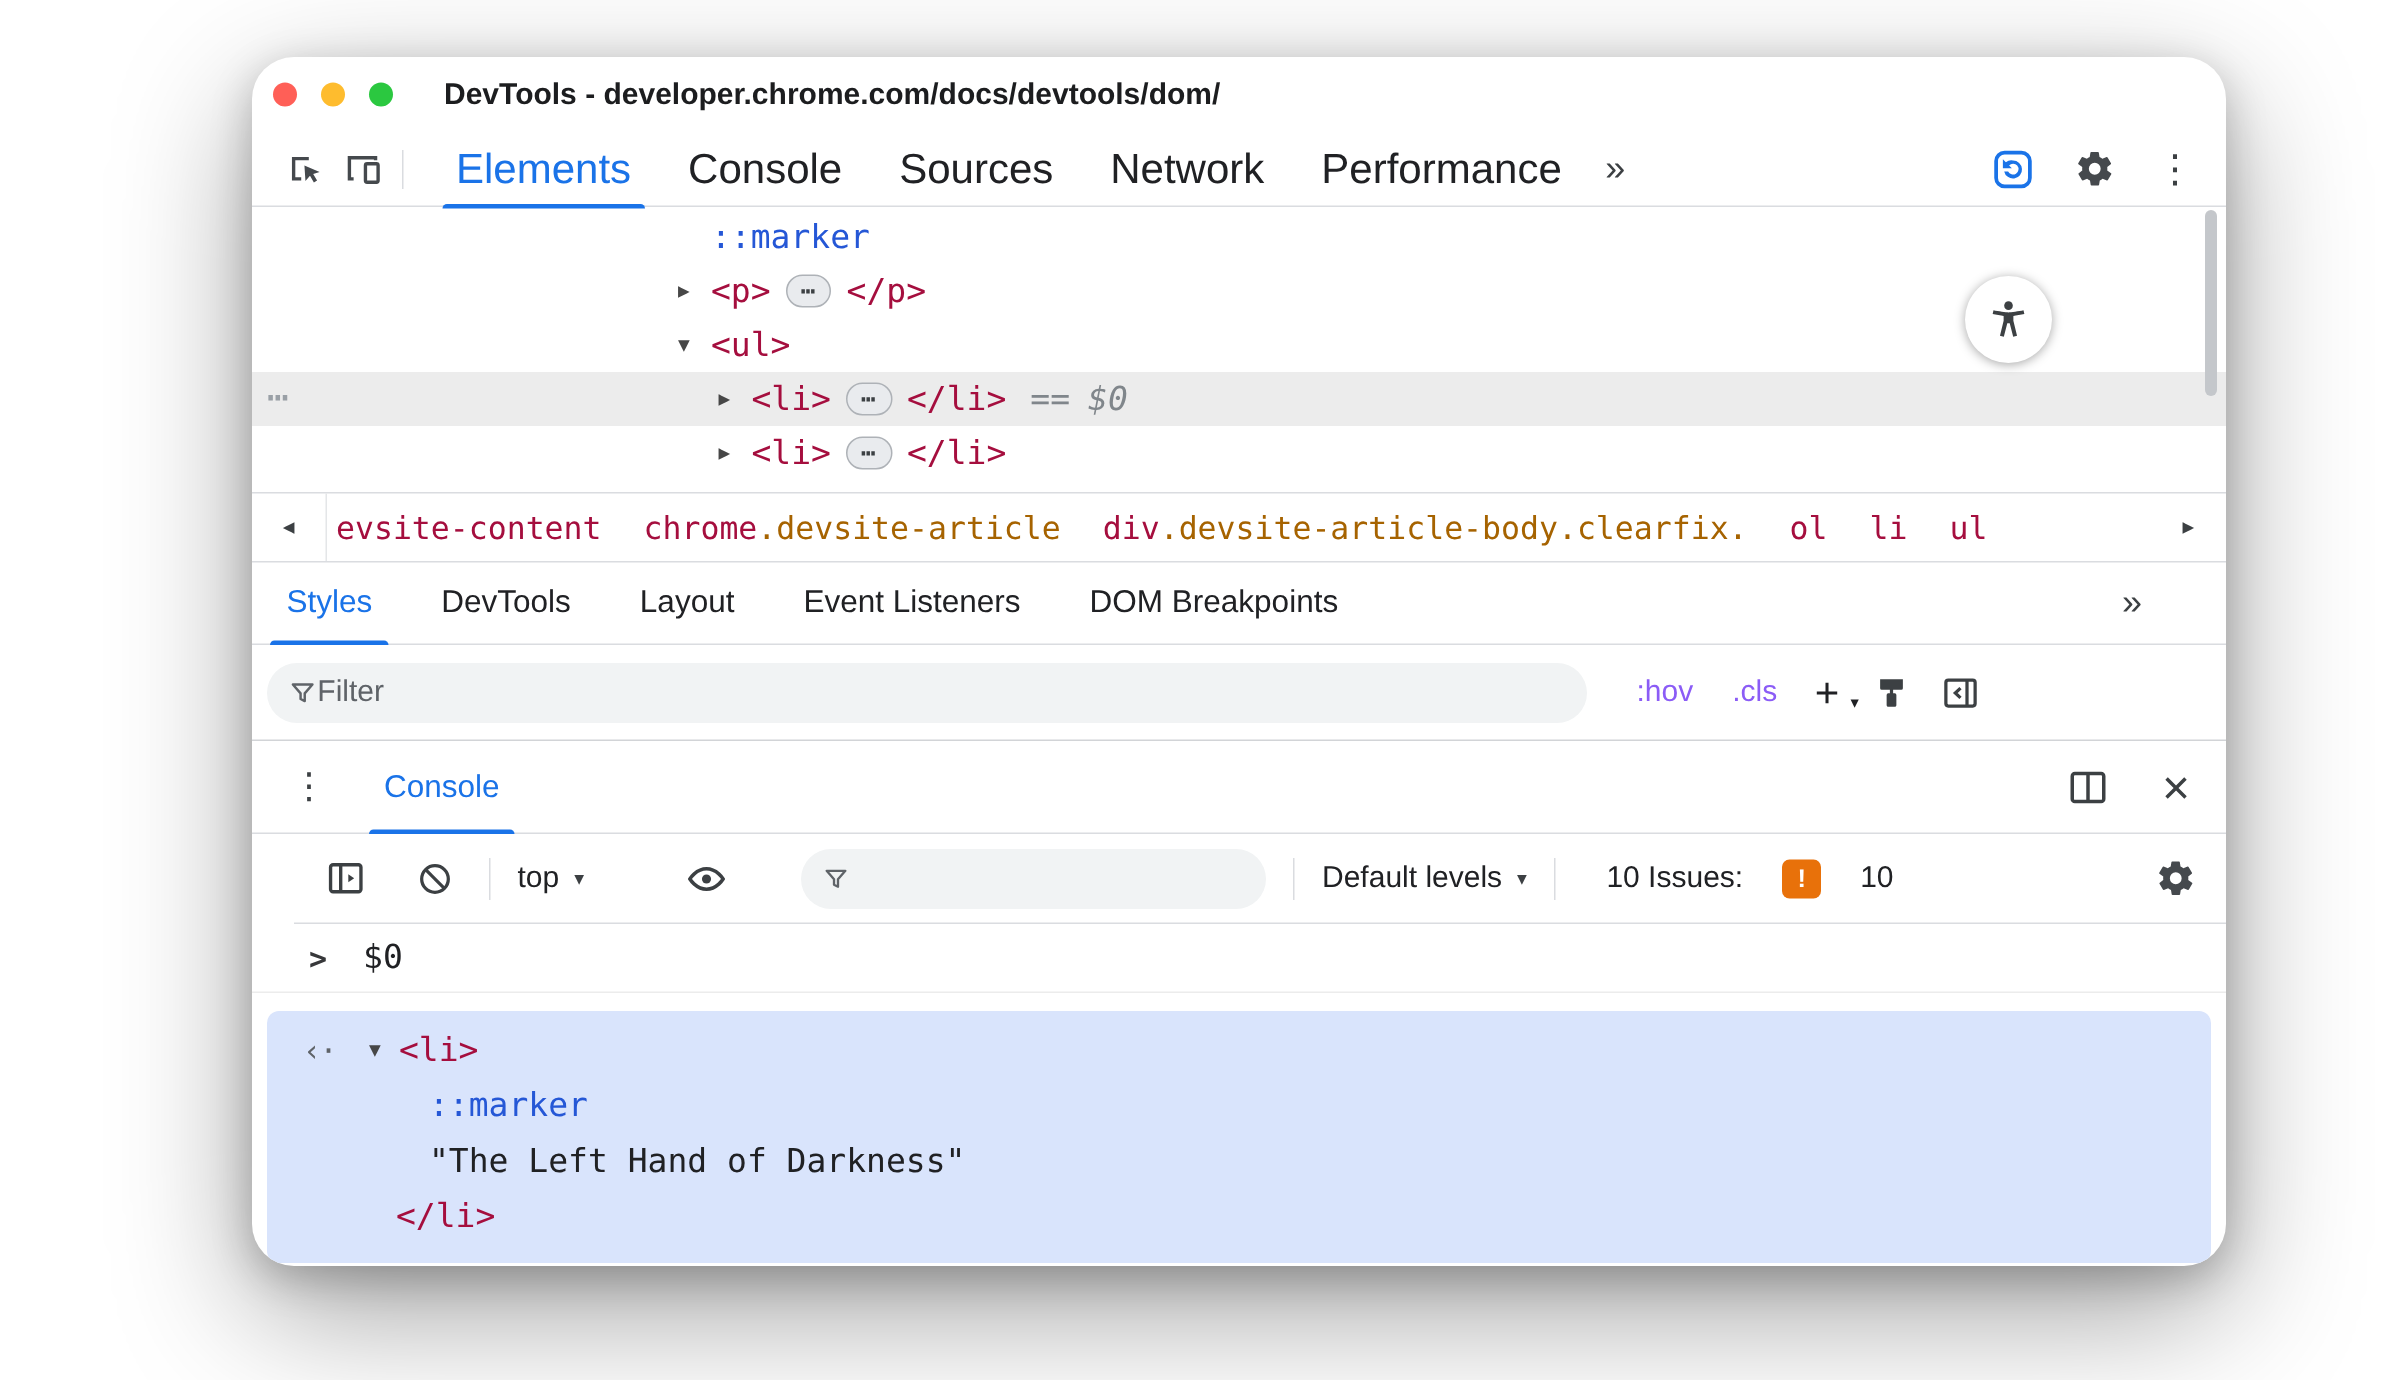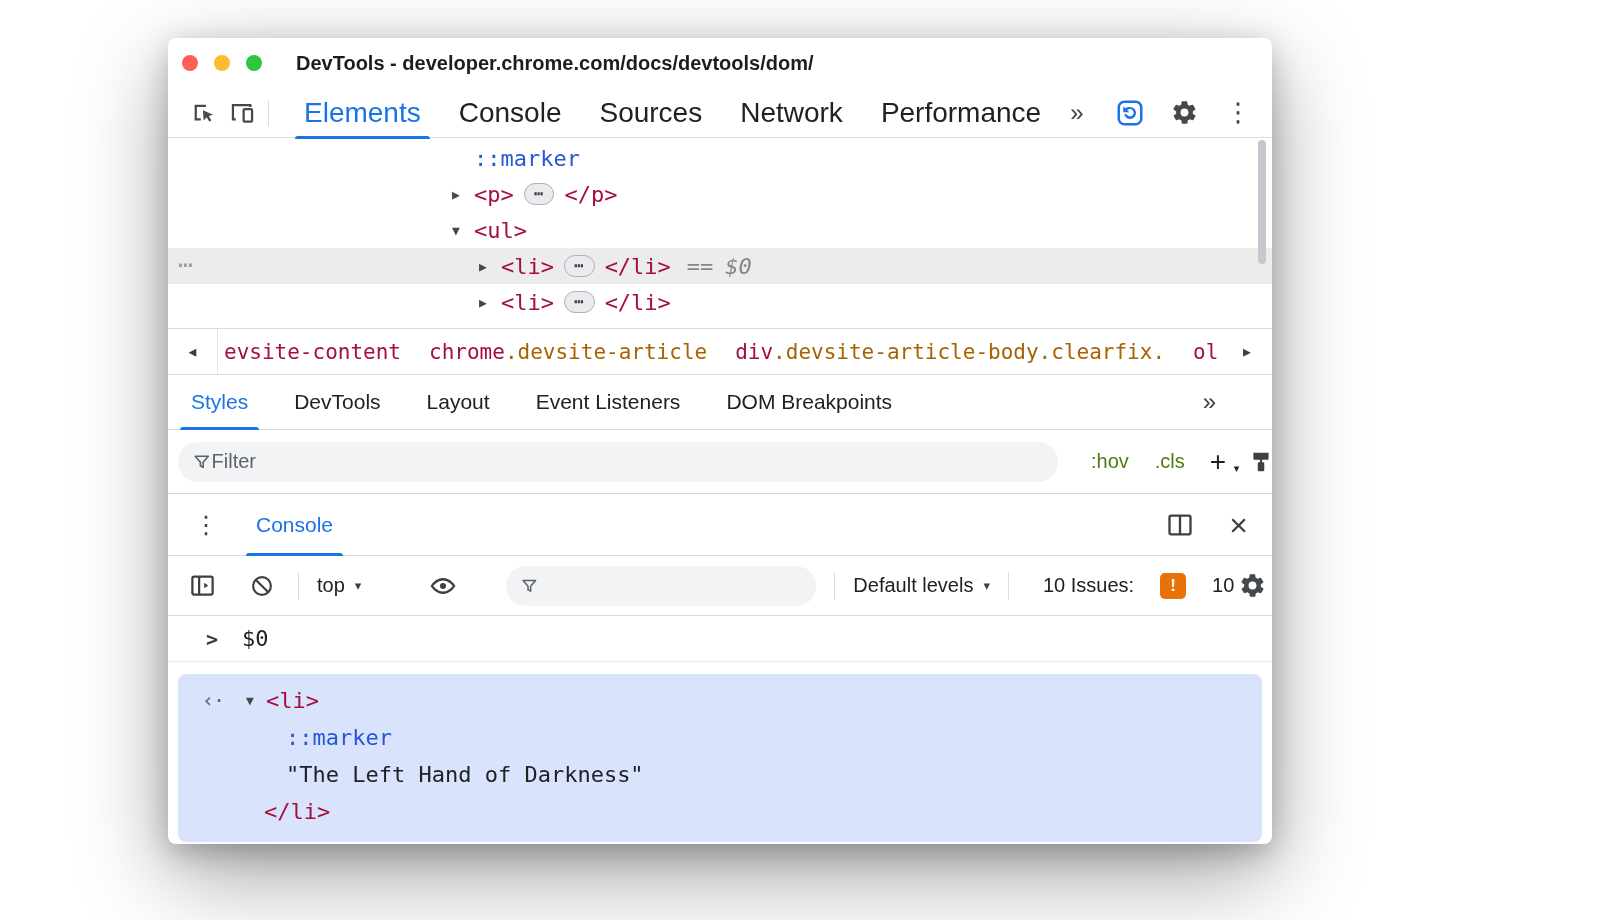--- a/index.html
+++ b/index.html
@@ -1,21 +1,21 @@
 <!DOCTYPE html>
 <html><head>
 <meta charset="utf-8">
 <style>
   * { box-sizing: border-box; margin: 0; padding: 0; }
   html,body { width:1600px; height:920px; background:#ffffff; font-family:"Liberation Sans", sans-serif; }
   body { position:relative; overflow:hidden; color:#202124; }
 
   .window {
-    position:absolute; left:168px; top:38px; width:1104px; height:806px;
-    background:#fff; border-radius:8px; overflow:hidden;
+    position:absolute; left:168px; top:38px; width:1316px; height:806px;
+    background:#fff; border-radius:28px; overflow:hidden;
     box-shadow: 0 30px 90px rgba(0,0,0,.38), 0 8px 28px rgba(0,0,0,.22);
   }
 
   
   .titlebar { height:50px; display:flex; align-items:center; }
   .lights { display:flex; gap:16px; padding-left:14px; }
   .light { width:16px; height:16px; border-radius:50%; display:inline-block; }
   .light.red { background:#ff5f57; }
   .light.yellow { background:#febc2e; }
   .light.green { background:#2bc840; }
@@ -69,34 +69,34 @@
   .stab.selected::after { content:""; position:absolute; left:12px; right:12px; bottom:-1px; height:3px; background:#1a73e8; border-radius:3px 3px 0 0; }
   .styles-more { margin-left:auto; margin-right:56px; font-size:24px; color:#3c4043; cursor:pointer; }
 
   
   .styles-filter { height:64px; display:flex; align-items:center; border-bottom:1px solid #d2d4d7; padding:0 10px; }
   .pill-input { height:40px; background:#f1f3f4; border-radius:20px; display:flex; align-items:center; padding:0 14px; gap:0; }
   .pill-input input { border:none; background:transparent; outline:none; font-size:20px; color:#202124; width:100%; font-family:"Liberation Sans", sans-serif; }
   .pill-input input::placeholder { color:#5f6368; opacity:1; }
   .styles-filter .pill-input { width:880px; flex:none; }
   .styles-right { display:flex; align-items:center; margin-left:20px; }
-  .txt-toggle { font-size:20px; padding:0 13px; cursor:pointer; color:#4d7c0f; }
+  .txt-toggle { font-size:20px; padding:0 13px; cursor:pointer; color:#8b5cf6; }
   .plus-btn { font-size:28px; padding:0 12px; cursor:pointer; position:relative; color:#202124; }
   .mini-caret { position:absolute; right:-1px; bottom:3px; font-size:11px; color:#202124; }
   .icon-btn { width:46px; height:46px; display:flex; align-items:center; justify-content:center; cursor:pointer; }
 
   
   .drawer-header { height:62px; display:flex; align-items:center; border-bottom:1px solid #dadce0; }
   .drawer-kebab { font-size:24px; color:#3c4043; padding:0 18px 0 26px; cursor:pointer; }
   .console-tab { height:100%; display:flex; align-items:center; padding:0 20px; color:#1a73e8; font-size:21px; position:relative; cursor:pointer; }
   .console-tab::after { content:""; position:absolute; left:10px; right:10px; bottom:-1px; height:3px; background:#1a73e8; border-radius:3px 3px 0 0; }
   .drawer-right { margin-left:auto; display:flex; align-items:center; gap:26px; margin-right:24px; }
   .close-glyph { font-size:32px; color:#3c4043; line-height:1; cursor:pointer; }
 
-  .console-toolbar { height:60px; display:flex; align-items:center; border-bottom:1px solid #dadce0; padding:0 16px; font-size:20px; color:#202124; }
+  .console-toolbar { height:60px; display:flex; align-items:center; border-bottom:1px solid #dadce0; padding:0 16px; font-size:20px; color:#202124;margin-left:28px; }
   .ct-icon { width:36px; height:36px; display:flex; align-items:center; justify-content:center; cursor:pointer; flex:none; }
   .vsep { width:1px; height:28px; background:#dadce0; margin:0 18px; flex:none; }
   .ctx-select, .levels-select { display:flex; align-items:center; gap:10px; cursor:pointer; white-space:nowrap; }
   .sel-caret { font-size:13px; color:#3c4043; }
   .ct-clear { margin-left:24px; }
   .ct-eye { margin-left:64px; }
   .console-filter { margin-left:45px; width:310px; flex:none; }
   .issues { display:flex; align-items:center; gap:26px; margin-left:16px; cursor:pointer; white-space:nowrap; }
   .issue-badge { width:26px; height:26px; border-radius:5px; background:#e8710a; color:#fff; font-weight:700; font-size:17px;
     display:flex; align-items:center; justify-content:center; }

